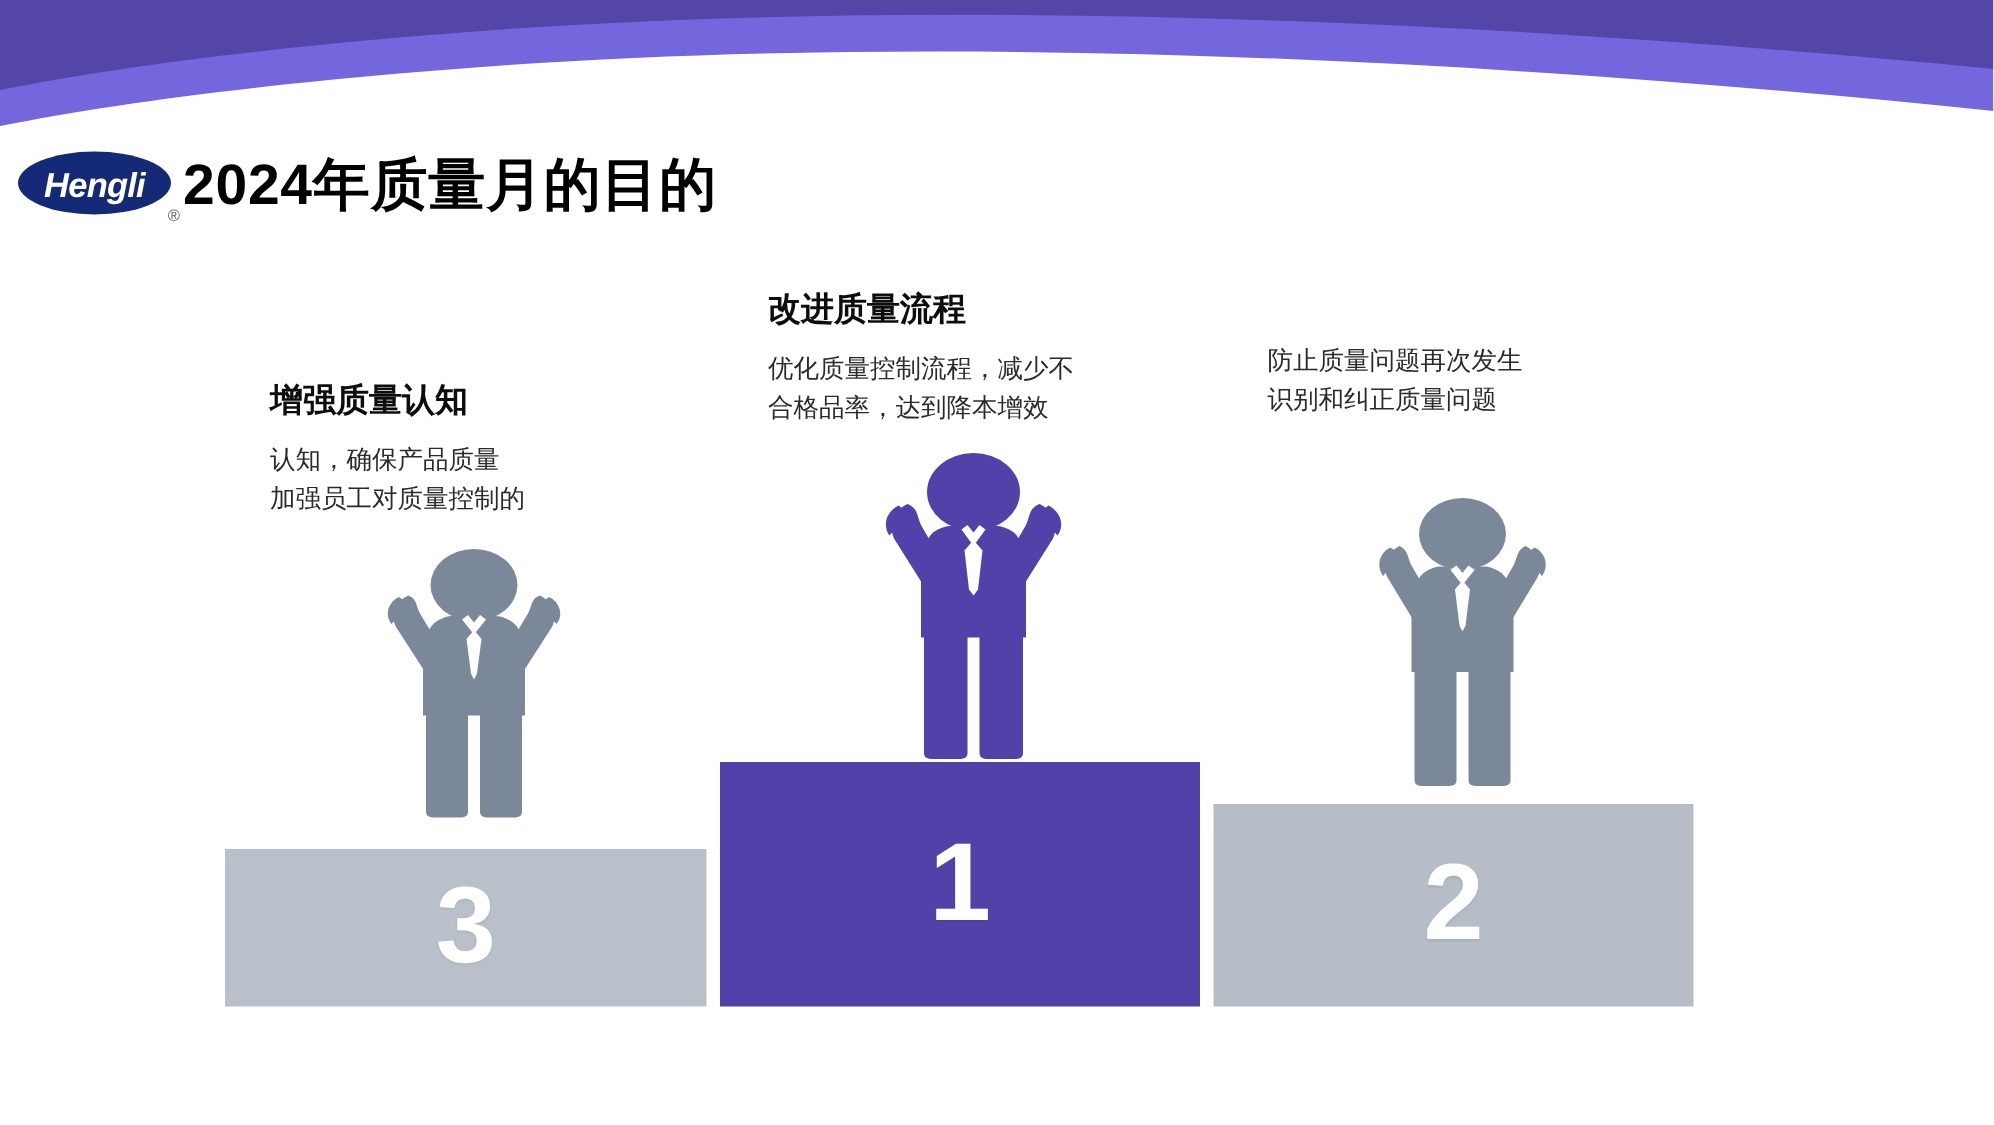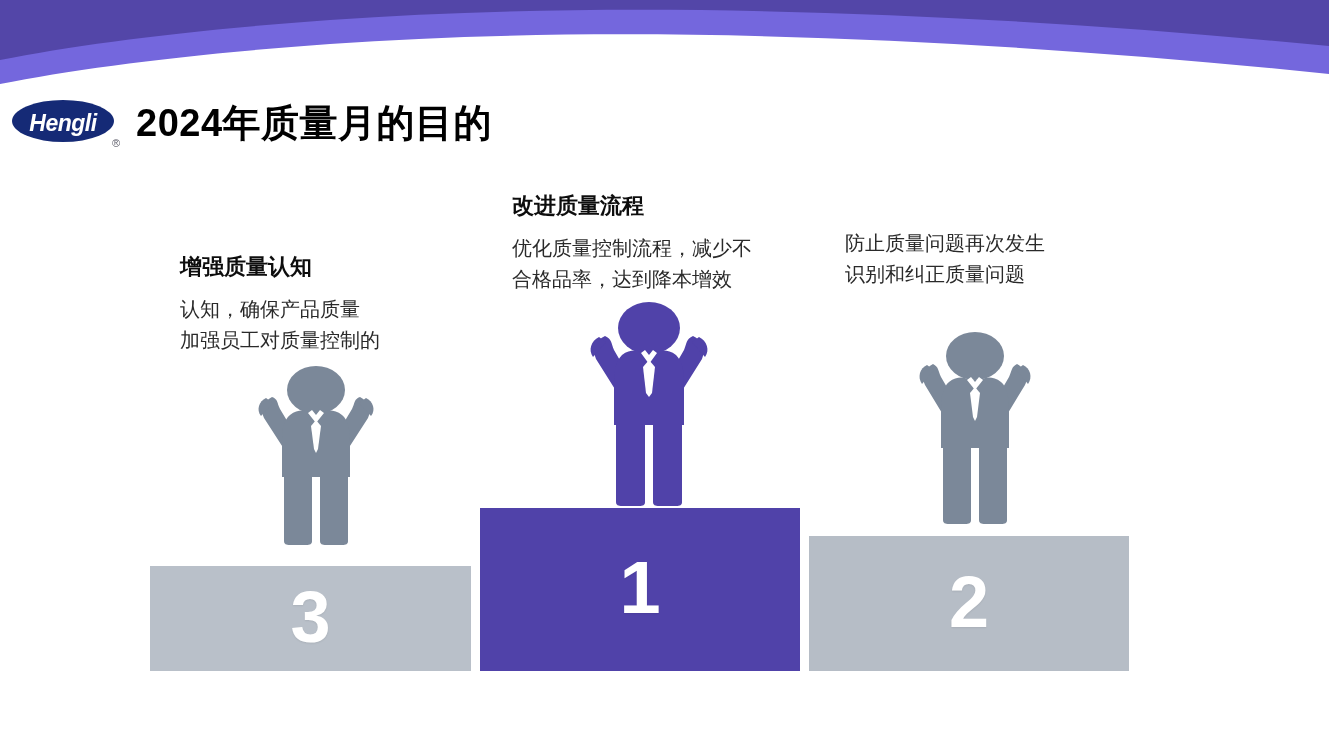--- a/index.html
+++ b/index.html
@@ -24,21 +24,21 @@
     overflow:hidden;
     pointer-events:none;
   }
   .swoosh-svg { display:block; }
 
   
   .header {
     position:absolute;
     left:12px; top:98px;
     display:flex;
-    gap:14px;
+    align-items:center;
   }
   .logo {
     position:relative;
     width:110px; height:50px;
     display:flex;
     align-items:center;
     justify-content:center;
   }
   .logo-ellipse {
     position:absolute;
@@ -81,21 +81,21 @@
   }
   .col-title {
     font-size:22px;
     font-weight:bold;
     color:#0d0d0d;
     line-height:1.3;
     white-space:nowrap;
   }
   .col-desc {
     margin-top:12px;
-    font-size:20px;
+    font-size:17px;
     color:#2a2a2a;
     line-height:1.55;
   }
   .col-desc .dline { display:block; white-space:nowrap; }
 
   #col-3 { left:180px; top:253px; width:265px; }
   #col-1 { left:512px; top:192px; width:265px; }
   #col-2 { left:845px; top:216px; width:265px; }
 
   

